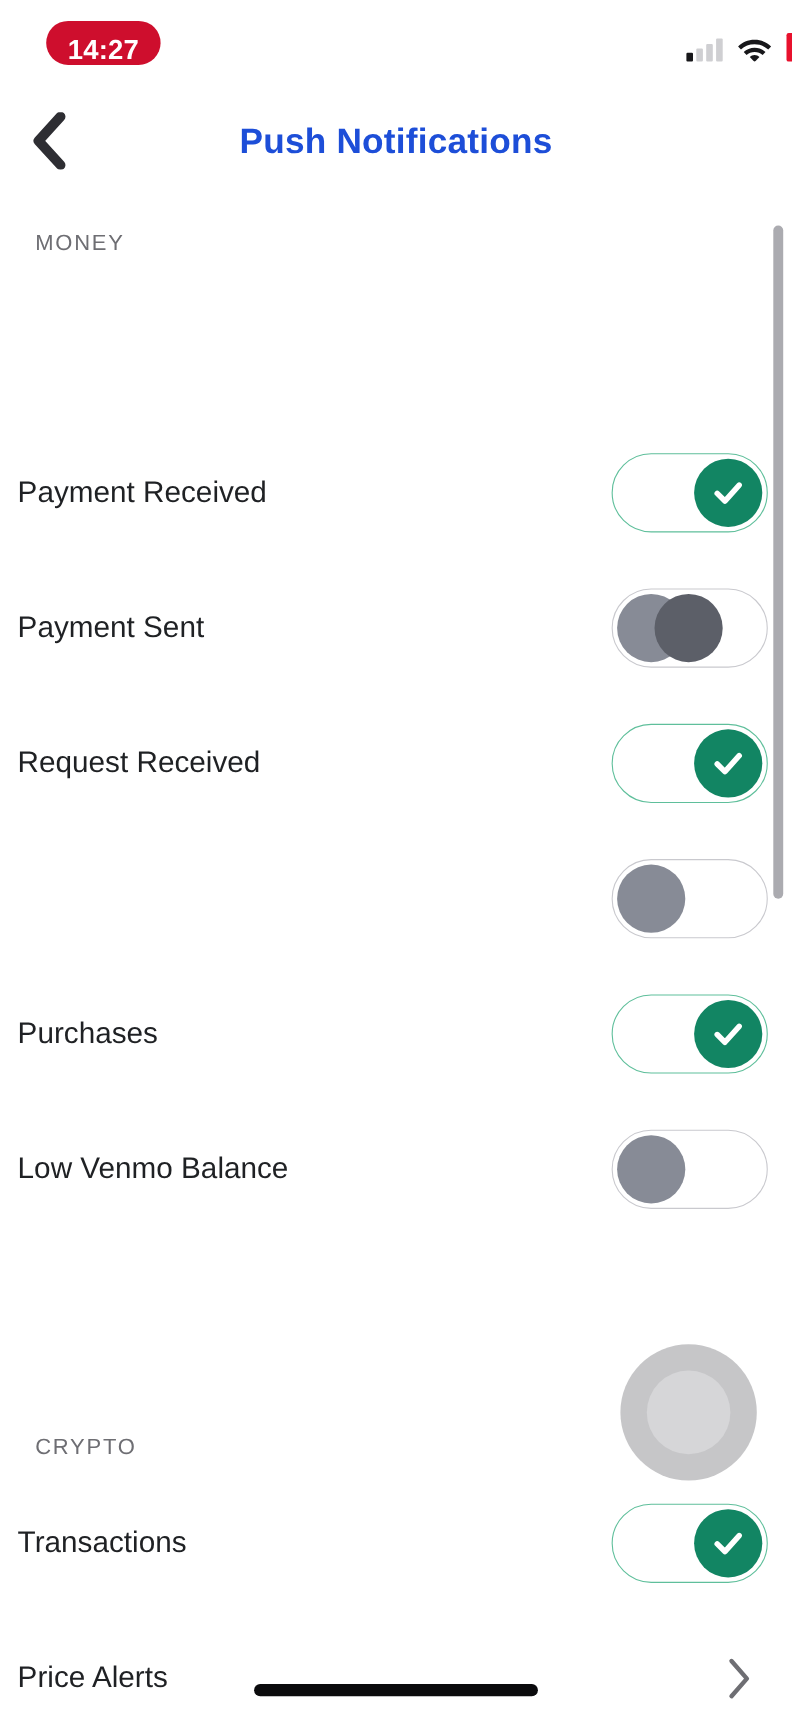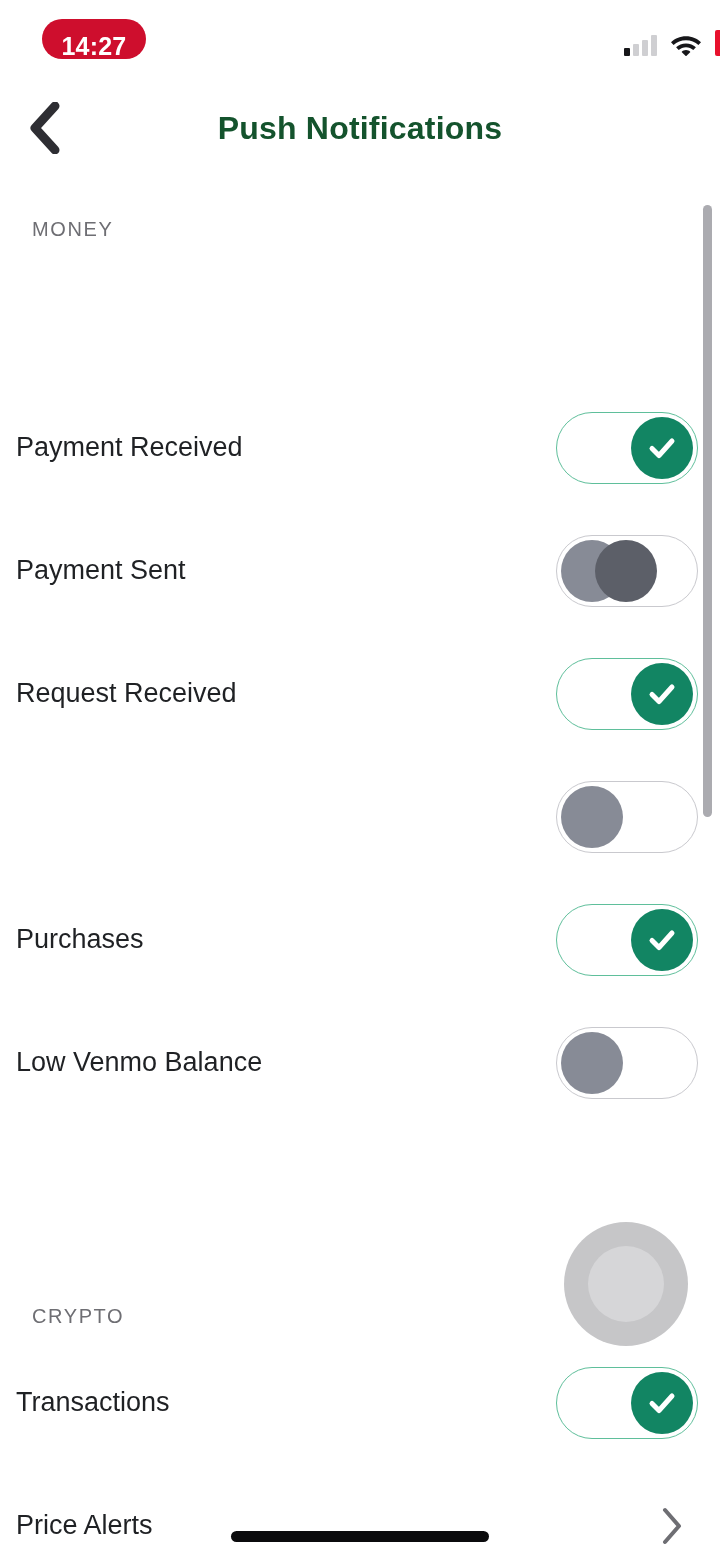--- a/index.html
+++ b/index.html
@@ -58,21 +58,21 @@
   #back-button {
     position:absolute; left:8px; top:14px;
     width:72px; height:72px;
     display:flex; align-items:center; justify-content:center;
   }
   #back-button svg { display:block; }
   #page-title {
     position:absolute; left:0; top:0;
     width:720px; height:100px;
     display:flex; align-items:center; justify-content:center;
-    font-size:32px; font-weight:bold; color:#14532d;
+    font-size:32px; font-weight:bold; color:#1d4ed8;
     letter-spacing:.2px;
   }
 
   
   #list {
     position:absolute; top:190px; left:0;
     width:720px; height:1370px;
   }
   .section-header {
     position:absolute; left:32px;
@@ -182,21 +182,21 @@
     <div id="back-button">
       <svg width="34" height="52" viewBox="0 0 34 52">
         <path d="M28 4 L8 26 L28 48" stroke="#2E2E33" stroke-width="9" stroke-linecap="round" stroke-linejoin="round" fill="none"></path>
       </svg>
     </div>
     <div id="page-title">Push Notifications</div>
   </div>
 
   <div id="list">
 
-    <div class="section-header" style="top:28px">MONEY</div>
+    <div class="section-header" style="top:20px">MONEY</div>
 
 
     <div class="row" style="top:196px">
       <div class="row-label">Payment Received</div>
       <div class="toggle on">
         <div class="knob">
           <svg width="34" height="34" viewBox="0 0 34 34">
             <path d="M7 17.5 L14 24.5 L27 10" stroke="#ffffff" stroke-width="5" stroke-linecap="round" stroke-linejoin="round" fill="none"></path>
           </svg>
         </div>

